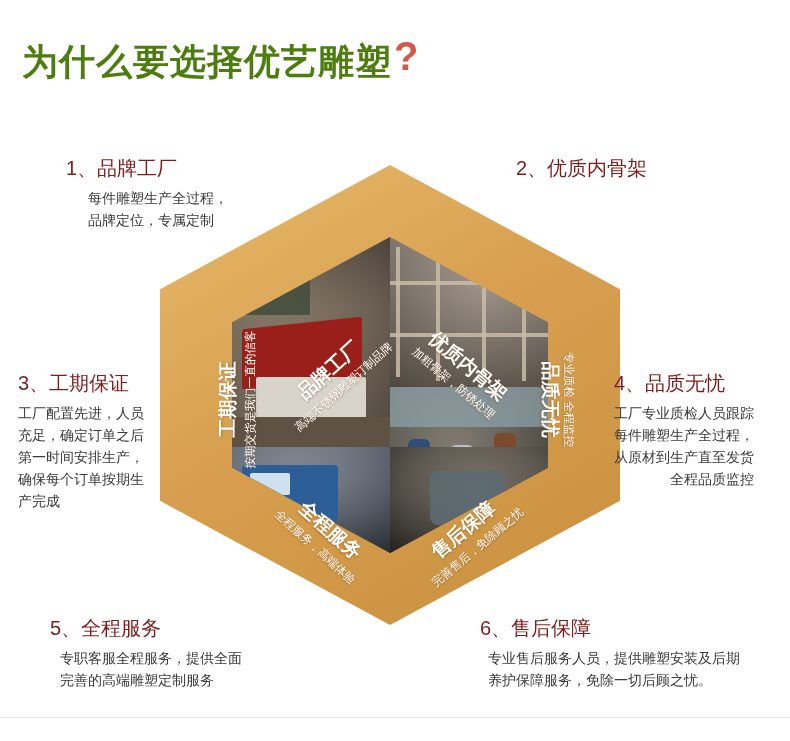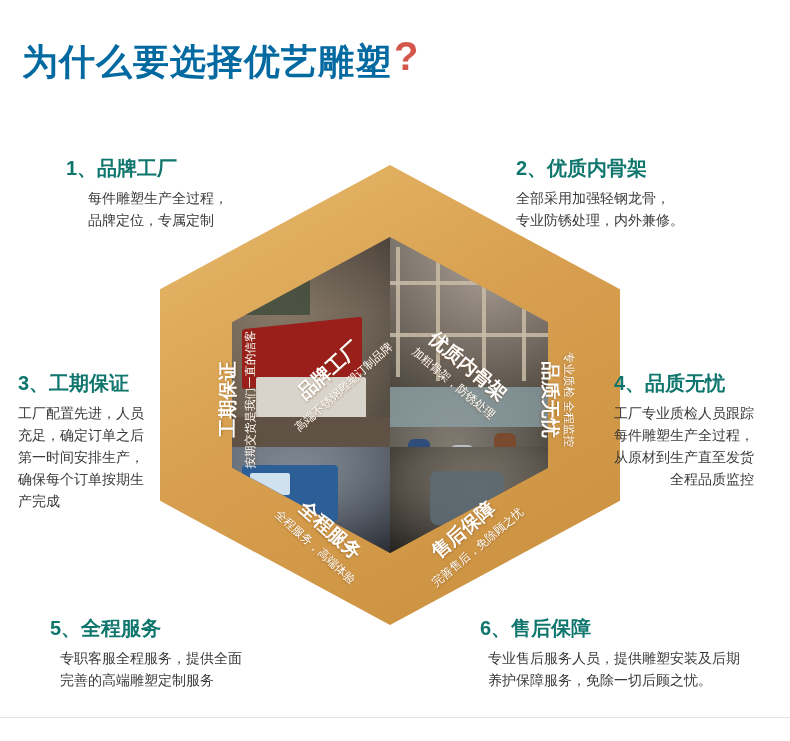--- a/index.html
+++ b/index.html
@@ -26,21 +26,21 @@
   #title-row {
     position: absolute;
     left: 22px;
     top: 40px;
     display: flex;
     align-items: flex-start;
   }
   #main-title {
     font-size: 36px;
     font-weight: bold;
-    color: #0369a1;
+    color: #4d7c0f;
     letter-spacing: 1px;
     line-height: 44px;
     white-space: nowrap;
   }
   #question-mark {
     font-size: 40px;
     font-weight: bold;
     color: #d4574c;
     line-height: 40px;
     margin-left: 2px;
@@ -154,22 +154,22 @@
   #w-right     { left: 352px; top: 214px; transform: rotate(90deg);  transform-origin: 50% 50%; }
   #w-bot-left  { left: 112px; top: 352px; transform: rotate(42deg);  transform-origin: 50% 50%; }
   #w-bot-right { left: 252px; top: 352px; transform: rotate(-40deg); transform-origin: 50% 50%; }
 
   .wedge-label .wedge-inner { display: block; }
 
   
   .callout { position: absolute; }
   .callout-title {
     font-size: 20px;
-    font-weight: bold;
-    color: #0f766e;
+    font-weight: normal;
+    color: #7f1d1d;
     line-height: 26px;
     white-space: nowrap;
   }
   .callout-body {
     font-size: 14px;
     color: #3a3a3a;
     line-height: 22px;
     margin-top: 6px;
   }
   .callout-body div { white-space: nowrap; }
@@ -274,24 +274,20 @@
   <div class="callout" id="c1">
     <div class="callout-title">1、品牌工厂</div>
     <div class="callout-body">
       <div>每件雕塑生产全过程，</div>
       <div>品牌定位，专属定制</div>
     </div>
   </div>
 
   <div class="callout" id="c2">
     <div class="callout-title">2、优质内骨架</div>
-    <div class="callout-body">
-      <div>全部采用加强轻钢龙骨，</div>
-      <div>专业防锈处理，内外兼修。</div>
-    </div>
   </div>
 
   <div class="callout" id="c3">
     <div class="callout-title">3、工期保证</div>
     <div class="callout-body">
       <div>工厂配置先进，人员</div>
       <div>充足，确定订单之后</div>
       <div>第一时间安排生产，</div>
       <div>确保每个订单按期生</div>
       <div>产完成</div>

